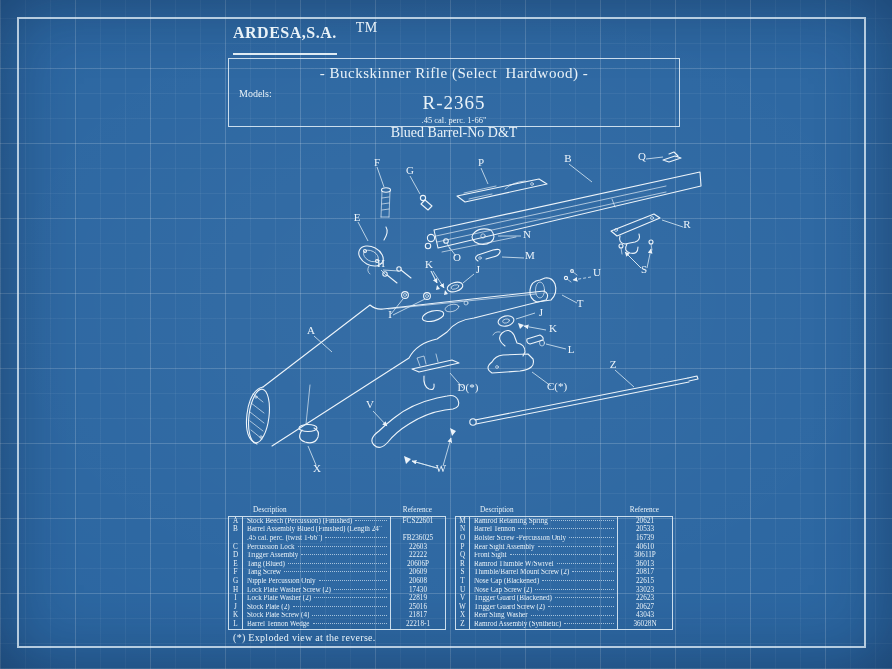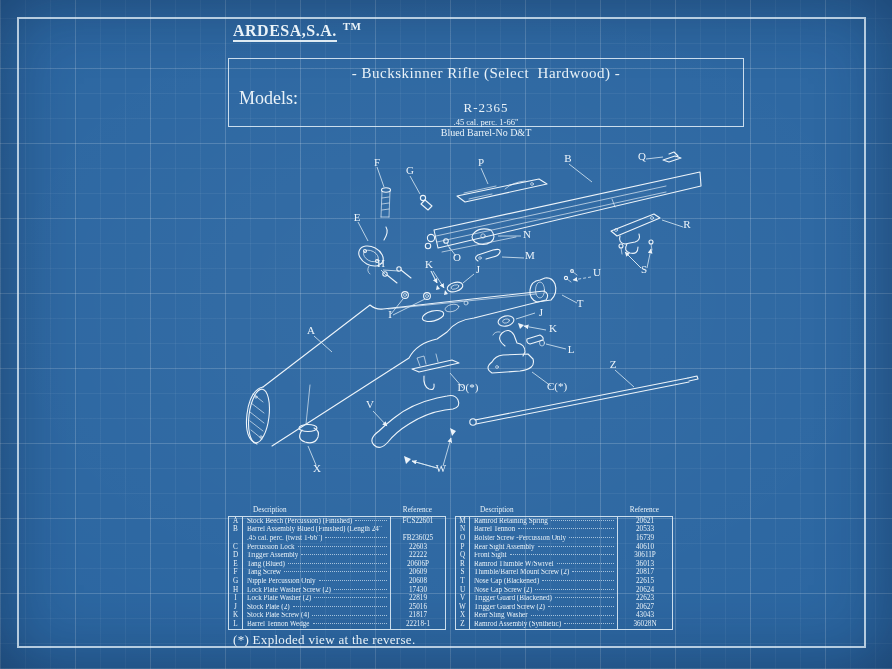--- a/index.html
+++ b/index.html
@@ -11,50 +11,50 @@
       radial-gradient(ellipse 130% 120% at 50% 45%, rgba(255,255,255,0.05) 0%, rgba(255,255,255,0) 55%, rgba(5,20,45,0.30) 100%),
       repeating-linear-gradient(90deg, rgba(255,255,255,0.13) 0px, rgba(255,255,255,0.13) 1px, transparent 1px, transparent 75px),
       repeating-linear-gradient(0deg, rgba(255,255,255,0.13) 0px, rgba(255,255,255,0.13) 1px, transparent 1px, transparent 75px),
       repeating-linear-gradient(90deg, rgba(255,255,255,0.05) 0px, rgba(255,255,255,0.05) 1px, transparent 1px, transparent 25px),
       repeating-linear-gradient(0deg, rgba(255,255,255,0.05) 0px, rgba(255,255,255,0.05) 1px, transparent 1px, transparent 25px);
     box-shadow: inset 0 0 70px rgba(8,25,50,.45);
   }
   .frame{position:absolute;left:17px;top:17px;width:849px;height:631px;
     border:2px solid rgba(230,242,250,0.75)}
   .brand{position:absolute;left:233px;top:20px;font-size:16px;font-weight:bold;letter-spacing:.5px}
-  .brand-name{border-bottom:2px solid rgba(233,242,248,.95);padding-bottom:1px}
-  .brand-tm{font-size:11px;vertical-align:super;margin-left:6px;font-weight:bold}
-  .titlebox{position:absolute;left:228px;top:58px;width:516px;height:69px;
+  .brand-name{border-bottom:2px solid rgba(233,242,248,.95);padding-bottom:12px}
+  .brand-tm{font-size:14px;vertical-align:super;margin-left:19px;font-weight:normal}
+  .titlebox{position:absolute;left:228px;top:58px;width:452px;height:69px;
     border:1.5px solid rgba(230,242,250,0.85);text-align:center}
   .tb-line1{margin-top:6px;font-size:15px;white-space:pre;letter-spacing:.5px}
-  .tb-models{position:absolute;left:10px;top:29px;font-size:18px}
-  .tb-model{margin-top:18px;font-size:13px;letter-spacing:1px}
+  .tb-models{position:absolute;left:10px;top:29px;font-size:10px}
+  .tb-model{margin-top:10px;font-size:19px;letter-spacing:1px}
   .tb-cal{font-size:8.5px;margin-top:1px}
-  .tb-finish{font-size:10px}
+  .tb-finish{font-size:14px}
   svg.diagram{position:absolute;left:0;top:0}
   .d{stroke:#edf4fa;stroke-width:1.1;fill:none;stroke-linecap:round;stroke-linejoin:round}
   .thin{stroke-width:.65}
   .ld{stroke:#dcebf5;stroke-width:.8;fill:none}
   .fillw{fill:#edf4fa;stroke:none}
   .callout{font-family:"Liberation Serif",serif;font-size:11px;fill:#eef5fb;text-anchor:middle}
   .ptable{position:absolute;top:503px;width:218px;font-size:7.2px;line-height:1}
   #ptl{left:228px} #ptr{left:455px}
   .phead{height:13px;display:flex;align-items:flex-end;padding-bottom:2px}
   .ph-desc{margin-left:25px}
   .ph-ref{margin-left:auto;margin-right:14px}
   .pbody{height:114px;border:1px solid rgba(230,242,250,0.85);display:flex;flex-direction:column}
   .prow{flex:1;display:flex;align-items:center;min-height:0}
   .pletter{width:14px;align-self:stretch;display:flex;align-items:center;justify-content:center;
     border-right:1px solid rgba(230,242,250,0.85);flex:none}
   .pdesc{padding-left:4px;white-space:nowrap;overflow:hidden}
   .pdots{flex:1;border-bottom:1px dotted rgba(230,242,250,0.65);margin:0 3px 2px 3px;min-width:2px}
   .pdots.hide{visibility:hidden}
   .pref{width:55px;align-self:stretch;display:flex;align-items:center;justify-content:center;
     border-left:1px solid rgba(230,242,250,0.85);flex:none}
-  .footnote{position:absolute;left:233px;top:632px;font-size:13px;letter-spacing:.3px}
+  .footnote{position:absolute;left:233px;top:632px;font-size:10px;letter-spacing:.3px}
 </style>
 </head>
 <body>
 
 <div class="page">
   <div class="frame"></div>
 
   <div class="brand">
     <span class="brand-name">ARDESA,S.A.</span><span class="brand-tm">TM</span>
   </div>
@@ -409,21 +409,21 @@
         <div class="prow">
           <span class="pletter">T</span>
           <span class="pdesc">Nose Cap (Blackened)</span>
           <span class="pdots"></span>
           <span class="pref">22615</span>
         </div>
         <div class="prow">
           <span class="pletter">U</span>
           <span class="pdesc">Nose Cap Screw (2)</span>
           <span class="pdots"></span>
-          <span class="pref">20624</span>
+          <span class="pref">33023</span>
         </div>
         <div class="prow">
           <span class="pletter">V</span>
           <span class="pdesc">Trigger Guard (Blackened)</span>
           <span class="pdots"></span>
           <span class="pref">22623</span>
         </div>
         <div class="prow">
           <span class="pletter">W</span>
           <span class="pdesc">Trigger Guard Screw (2)</span>

